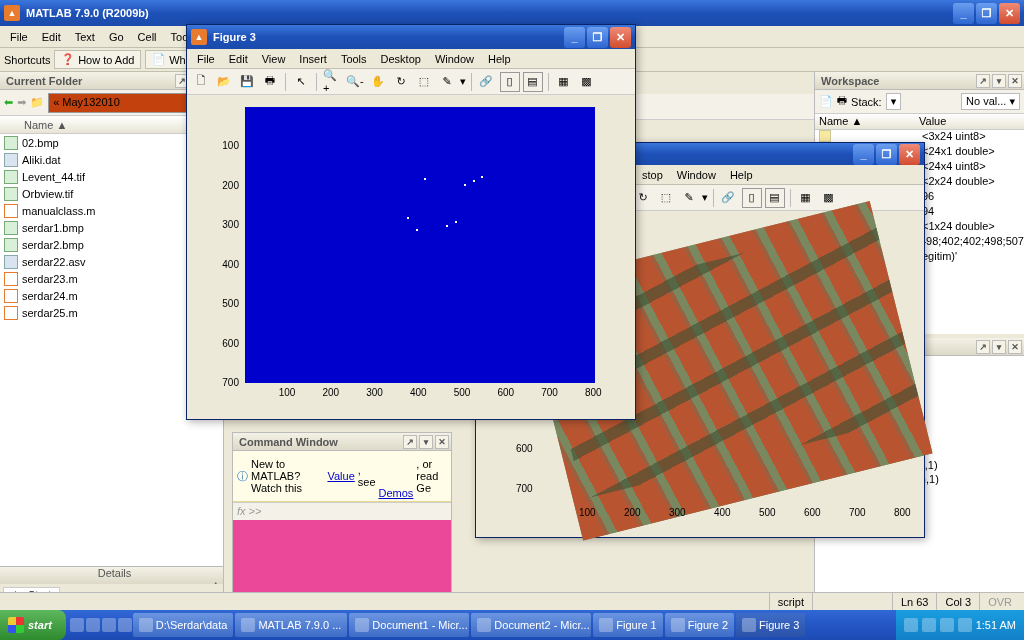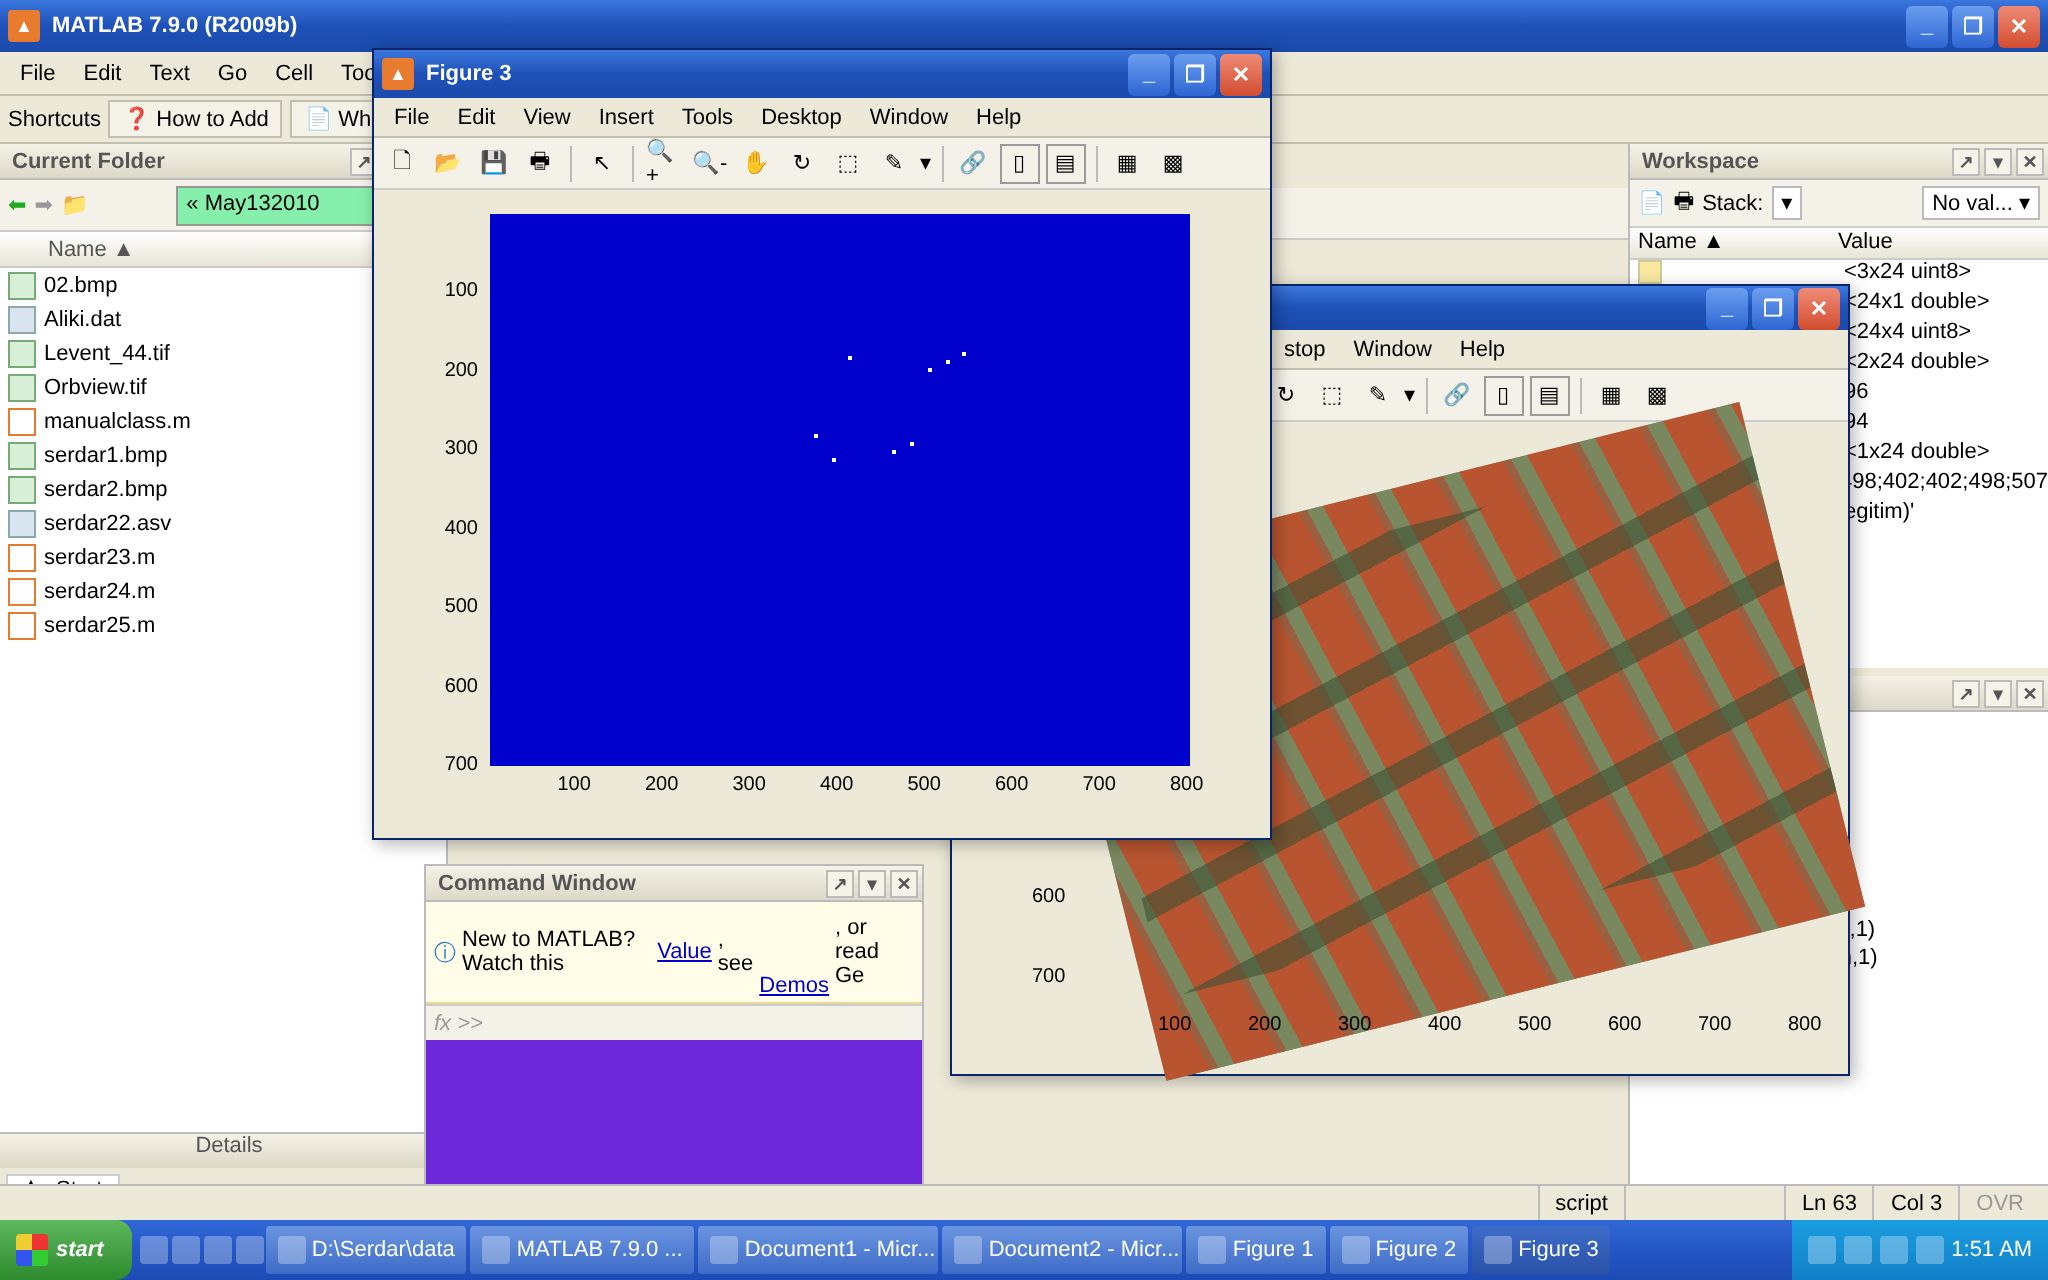--- a/index.html
+++ b/index.html
@@ -12,36 +12,36 @@
 .maxb { background: linear-gradient(#6b9eef,#2e66d2); }
 .closeb { background: linear-gradient(#ef8b77,#d24c2e); }
 .menubar { height: 22px; background: #ece9d8; display: flex; align-items: center; padding-left: 4px; gap: 2px; border-bottom:1px solid #c0c0b0;}
 .menubar span { padding: 2px 6px; cursor: pointer; }
 .shortcutbar { height: 24px; background: #ece9d8; display: flex; align-items: center; padding-left: 4px; gap: 4px; border-bottom:1px solid #c0c0b0;}
 .shortcutbar .btn { padding: 2px 6px; border: 1px solid #c0c0b0; background: #f5f3e8; cursor: pointer; display:flex;align-items:center;gap:3px;}
 .panel-title { height: 18px; background: linear-gradient(#f4f2e6,#dcd9c8); padding-left: 6px; display: flex; align-items: center; font-weight: bold; color: #555; border-bottom:1px solid #bbb; }
 .panel-title .pbtns { margin-left:auto; display:flex; gap:2px; padding-right:2px;}
 .panel-title .pbtns span { width:14px; height:14px; background:#f5f3e8; border:1px solid #bbb; font-size:9px; display:flex;align-items:center;justify-content:center;cursor:pointer;}
 .folderbar { height: 26px; display: flex; align-items: center; padding: 0 4px; gap: 4px; background:#f4f2e8;border-bottom:1px solid #ccc;}
-.folderbar .path { flex:1; background:#86efac; border:1px solid #999; height:20px; padding:2px 4px;margin-left:40px; }
+.folderbar .path { flex:1; background:#c2410c; border:1px solid #999; height:20px; padding:2px 4px; }
 .filelist { background:#fff; overflow:auto; }
 .filelist .hdr { display:flex; background:linear-gradient(#fff,#e8e5d5); border-bottom:1px solid #ccc; height:18px; align-items:center;padding-left:24px;font-weight:normal;color:#555;}
 .filelist .row { display:flex; align-items:center; height:17px; padding-left:4px; cursor:pointer;}
 .fileicon { width:14px; height:14px; margin-right:4px; background:#d8e4f0;border:1px solid #8aa;flex-shrink:0;}
 .fi-m{background:#fff;border:1px solid #e87b2e;}
 .fi-img{background:#d8f0d8;border:1px solid #7a7;}
 .details { height:18px; background:linear-gradient(#f4f2e6,#dcd9c8); padding-left:6px; display:flex;align-items:center;border-top:1px solid #bbb;color:#555;flex-direction:column;}
 .start-btn { height:16px; background:#fff; border:1px solid #ccc; padding:0 8px; display:inline-flex;align-items:center;gap:4px;margin:2px;}
 .workspace-area { position:absolute; top:72px; right:0; width:210px; bottom:34px; background:#ece9d8; border-left:1px solid #bbb;}
 .wstable { background:#fff; }
 .wstable .hdr { display:flex; background:linear-gradient(#fff,#e8e5d5);height:16px;border-bottom:1px solid #ccc;}
 .wstable .hdr span{padding:1px 4px;}
 .wstable .row{display:flex;height:15px;align-items:flex-start;padding-left:4px;}
 .wstable .row .ic{width:12px;height:12px;background:#f8e8a0;border:1px solid #cc9;margin-right:3px;flex-shrink:0;}
-.cmdwin { position:absolute; left:212px; top:432px; width:250px; bottom:34px; background:#6d28d9;border:1px solid #bbb;}
+.cmdwin { position:absolute; left:232px; top:432px; width:220px; bottom:34px; background:#ec4899;border:1px solid #bbb;}
 .cmdcontent { background:#fff; font-family:Consolas,monospace; font-size:11px; padding:2px 4px; overflow:hidden; white-space:pre; line-height:14px;}
 .cmdprompt { background:#f4f2e8; border-top:1px solid #ccc; padding:2px 4px; font-family:Consolas,monospace;}
 .editor-area { position:absolute; right:0; top:340px; width:210px; height:260px; background:#fff; font-family:Consolas,monospace;font-size:11px;padding:4px;overflow:hidden;line-height:14px;color:#000;}
 .figwin { position:absolute; border:1px solid #0a246a; background:#ece9d8; box-shadow:2px 2px 8px rgba(0,0,0,0.3);}
 .figwin .menubar{font-size:11px;}
 .figtb { height:26px; display:flex;align-items:center;padding:0 4px;gap:3px;background:#f4f2e8;border-bottom:1px solid #ccc;}
 .figtb .tbtn{width:20px;height:20px;border:1px solid transparent;display:flex;align-items:center;justify-content:center;cursor:pointer;}
 .figtb .sep{width:1px;height:18px;background:#bbb;margin:0 2px;}
 .plotarea { background:#ece9d8; position:relative; }
 .axes { position:absolute; background:#0000cc; }

